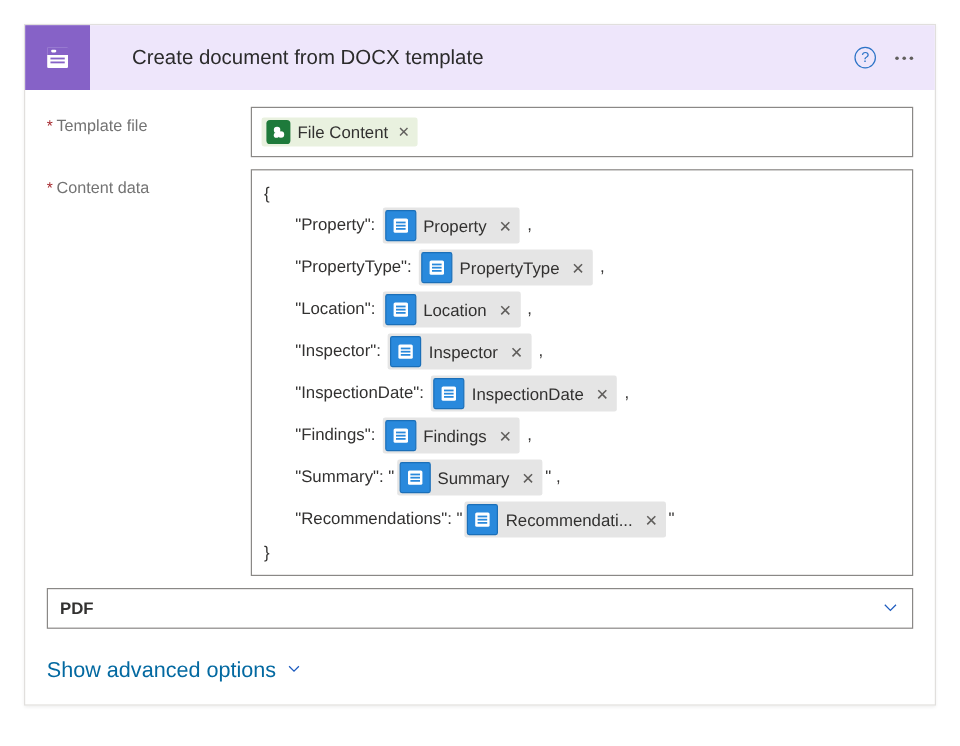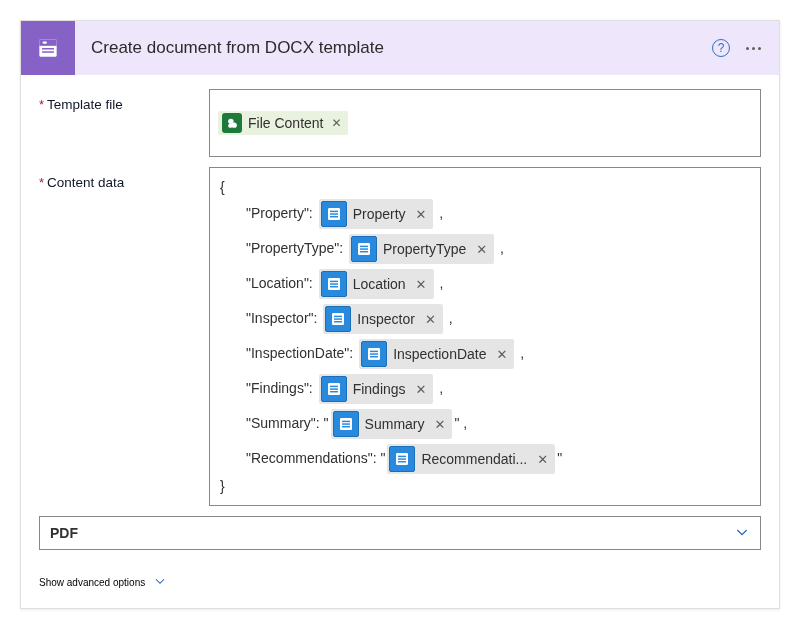--- a/index.html
+++ b/index.html
@@ -21,55 +21,55 @@
     padding: 0 10px 0 0;
   }
   .header-icon {
     width: 54px; height: 54px;
     background: #8662c7;
     display: flex; align-items: center; justify-content: center;
     color: #fff;
   }
   .header-title {
     flex: 1; padding-left: 16px;
-    font-size: 17px; font-weight: 400; color: #2b2b2b;
+    font-size: 17px; font-weight: 400; color: #2b2b2b; margin-left: 19px;
   }
   .header-btn {
     width: 32px; height: 32px;
     display: flex; align-items: center; justify-content: center;
     color: #605e5c; cursor: pointer;
     border-radius: 2px;
   }
   .help-circle {
     width: 18px; height: 18px; border: 1.5px solid #2c73c7;
     border-radius: 50%; color: #2c73c7;
     display: flex; align-items: center; justify-content: center;
     font-size: 12px;
   }
   .dots { display: flex; gap: 3px; }
   .dot { width: 3px; height: 3px; background: #605e5c; border-radius: 50%; }
   .body { padding: 14px 18px 18px 18px; }
   .row { display: flex; align-items: flex-start; margin-bottom: 10px; }
   .label {
     width: 170px; padding-top: 8px;
-    font-size: 13.5px; color: #0f172a;
+    font-size: 13.5px; color: #737373;
   }
   .req::before { content: "*"; color: #a4262c; margin-right: 3px; font-size: 13px; }
   .input-box {
     flex: 1; border: 1px solid #8a8886;
     min-height: 34px; padding: 4px 6px;
     display: flex; align-items: center; flex-wrap: wrap;
     background: #fff;
   }
   .input-box.tall { align-items: flex-start; min-height: 300px; display: block; padding: 8px 10px; font-family: "Segoe UI", Arial, sans-serif; font-size: 14px; color: #323130; }
   .token {
     display: inline-flex; align-items: center;
     background: #e9f1df; border-radius: 2px;
     padding: 2px 6px 2px 4px; gap: 6px;
-    margin: 17px 2px; vertical-align: middle;
+    margin: 4px 2px; vertical-align: middle;
   }
   .token-ic {
     width: 20px; height: 20px; border-radius: 3px;
     background: #1e7a3b; color: #fff;
     display: flex; align-items: center; justify-content: center;
     font-size: 11px; font-weight: bold;
   }
   .token-x { color: #605e5c; cursor: pointer; font-size: 12px; margin-left: 2px; }
 
   .dyn-token {
@@ -92,22 +92,22 @@
   .json-open, .json-close { margin: 3px 0; }
   .select-box {
     flex: 1; border: 1px solid #8a8886;
     height: 34px; display: flex; align-items: center;
     padding: 0 10px; justify-content: space-between;
     background: #fff; cursor: pointer; font-weight: bold;
   }
   .chevron-down { color: #1e5cbf; }
   .advanced {
     display: inline-flex; align-items: center; gap: 8px;
-    color: #000000; cursor: pointer; margin-top: 14px;
-    font-size: 10px;
+    color: #0369a1; cursor: pointer; margin-top: 14px;
+    font-size: 18px;
   }
 </style>
 </head>
 <body>
 
 <div class="card">
 
   <div class="header">
     <div class="header-icon">
       <svg width="26" height="26" viewBox="0 0 24 24" fill="none" stroke="#fff" stroke-width="1.5">

